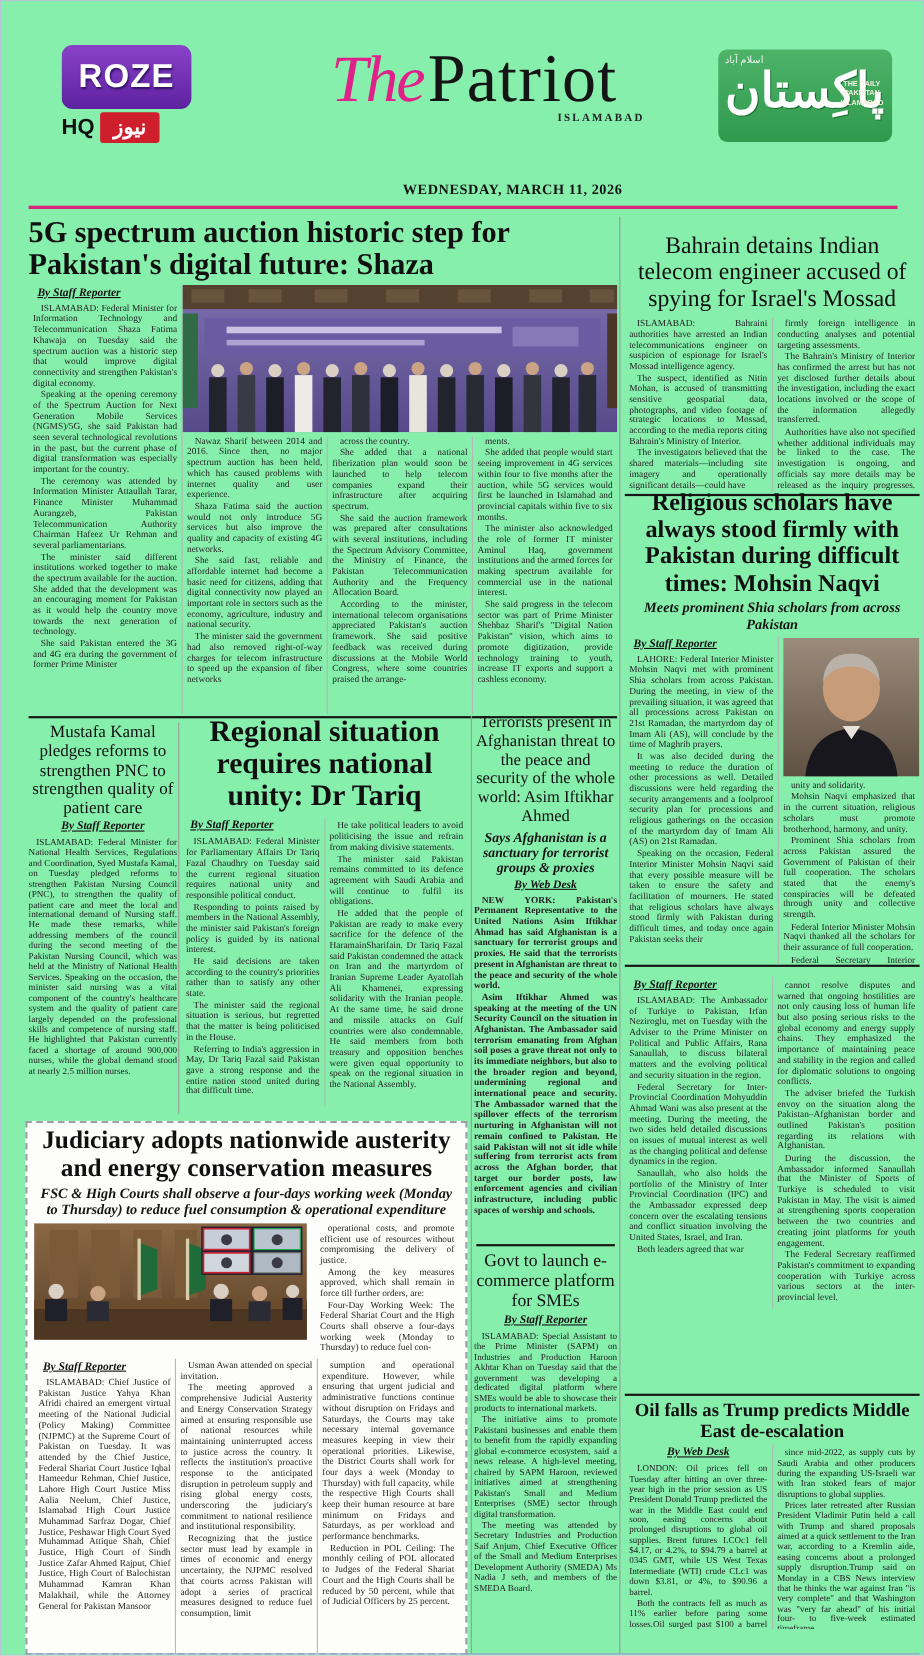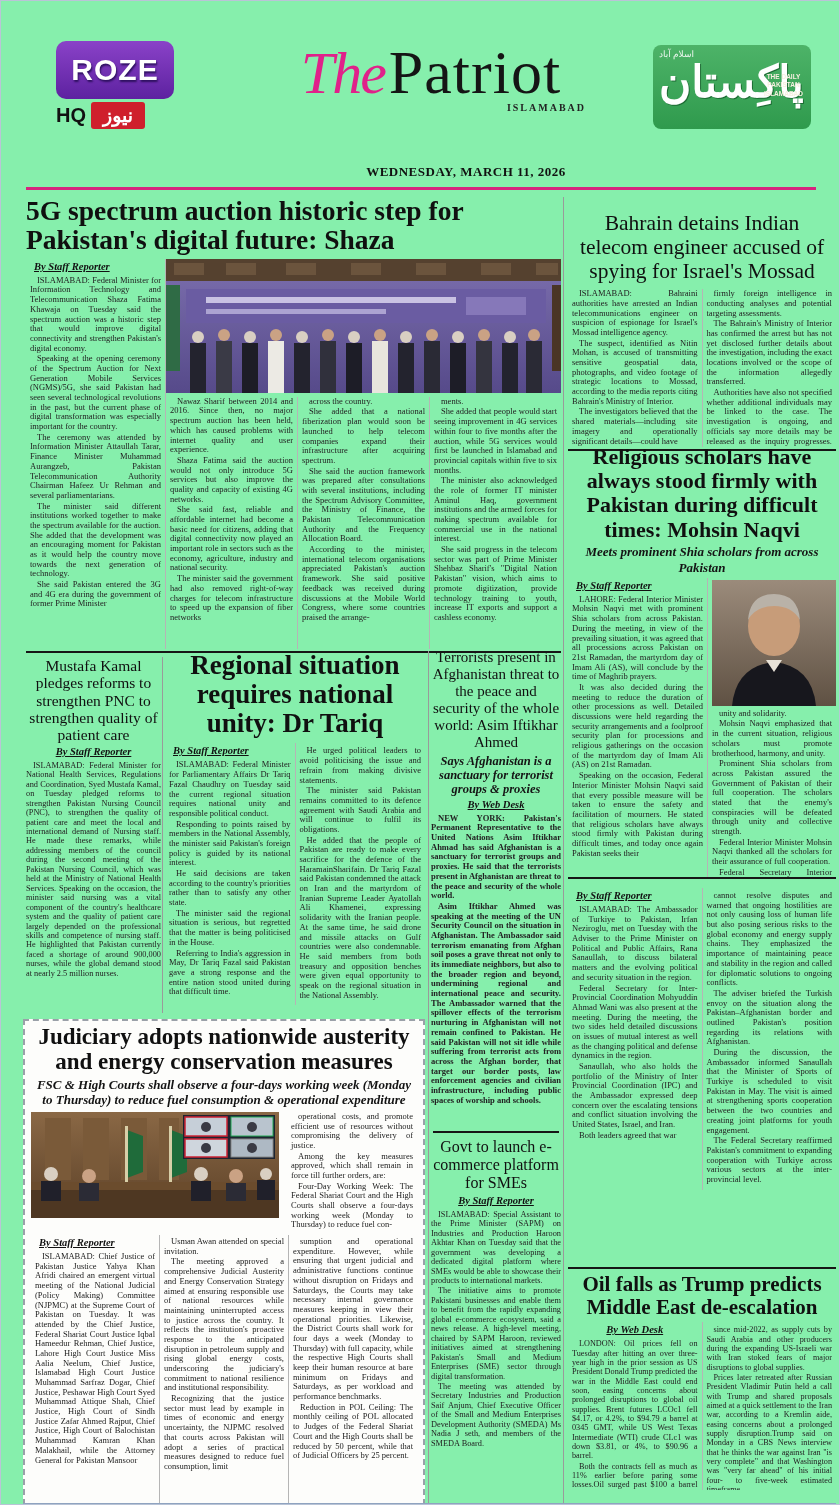--- a/index.html
+++ b/index.html
@@ -274,21 +274,21 @@
         <div class="byline">By Staff Reporter</div>
         <div class="body">
             <p>ISLAMABAD: Federal Minister for Parliamentary Affairs Dr Tariq Fazal Chaudhry on Tuesday said the current regional situation requires national unity and responsible political conduct.</p>
             <p>Responding to points raised by members in the National Assembly, the minister said Pakistan's foreign policy is guided by its national interest.</p>
             <p>He said decisions are taken according to the country's priorities rather than to satisfy any other state.</p>
             <p>The minister said the regional situation is serious, but regretted that the matter is being politicised in the House.</p>
             <p>Referring to India's aggression in May, Dr Tariq Fazal said Pakistan gave a strong response and the entire nation stood united during that difficult time.</p>
           </div>
       </div>
       <div class="colx body" style="padding-top:3px;">
-          <p>He urged political leaders to avoid politicising the issue and refrain from making divisive statements.</p>
+          <p>He take political leaders to avoid politicising the issue and refrain from making divisive statements.</p>
           <p>The minister said Pakistan remains committed to its defence agreement with Saudi Arabia and will continue to fulfil its obligations.</p>
           <p>He added that the people of Pakistan are ready to make every sacrifice for the defence of the HaramainSharifain. Dr Tariq Fazal said Pakistan condemned the attack on Iran and the martyrdom of Iranian Supreme Leader Ayatollah Ali Khamenei, expressing solidarity with the Iranian people. At the same time, he said drone and missile attacks on Gulf countries were also condemnable. He said members from both treasury and opposition benches were given equal opportunity to speak on the regional situation in the National Assembly.</p>
         </div>
     </div>
   </section>
 
   <section class="abs" style="left:430px;top:648px;width:130px;height:857px;">
     <div>
       <h3 class="hl hl-n" style="font-size:15px;line-height:1.14;">Terrorists present in Afghanistan threat to the peace and security of the whole world: Asim Iftikhar Ahmed</h3>
       <div class="subhead" style="font-size:12.5px;line-height:1.15;">Says Afghanistan is a sanctuary for terrorist groups &amp; proxies</div>
@@ -397,21 +397,21 @@
       <div class="colx body" style="padding-top:3px;">
           <p>cannot resolve disputes and warned that ongoing hostilities are not only causing loss of human life but also posing serious risks to the global economy and energy supply chains. They emphasized the importance of maintaining peace and stability in the region and called for diplomatic solutions to ongoing conflicts.</p>
           <p>The adviser briefed the Turkish envoy on the situation along the Pakistan–Afghanistan border and outlined Pakistan's position regarding its relations with Afghanistan.</p>
           <p>During the discussion, the Ambassador informed Sanaullah that the Minister of Sports of Turkiye is scheduled to visit Pakistan in May. The visit is aimed at strengthening sports cooperation between the two countries and creating joint platforms for youth engagement.</p>
           <p>The Federal Secretary reaffirmed Pakistan's commitment to expanding cooperation with Turkiye across various sectors at the inter-provincial level.</p>
         </div>
     </div>
   </section>
 
   <section class="abs" style="left:567px;top:1272px;width:268px;height:230px;">
-    <h2 class="hl" style="font-size:21px;line-height:1.1;">Oil falls as Trump predicts Middle East de-escalation</h2>
+    <h2 class="hl" style="font-size:17px;line-height:1.1;">Oil falls as Trump predicts Middle East de-escalation</h2>
     <div class="cols" style="margin-top:3px;height:168px;">
       <div class="colx">
         <div class="byline center">By Web Desk</div>
         <div class="body" style="font-size:8.2px;">
             <p>LONDON: Oil prices fell on Tuesday after hitting an over three-year high in the prior session as US President Donald Trump predicted the war in the Middle East could end soon, easing concerns about prolonged disruptions to global oil supplies. Brent futures LCOc1 fell $4.17, or 4.2%, to $94.79 a barrel at 0345 GMT, while US West Texas Intermediate (WTI) crude CLc1 was down $3.81, or 4%, to $90.96 a barrel.</p>
             <p>Both the contracts fell as much as 11% earlier before paring some losses.Oil surged past $100 a barrel on Mondayto hit their highest</p>
           </div>
       </div>
       <div class="colx body" style="font-size:8.2px;padding-top:3px;">
           <p>since mid-2022, as supply cuts by Saudi Arabia and other producers during the expanding US-Israeli war with Iran stoked fears of major disruptions to global supplies.</p>

